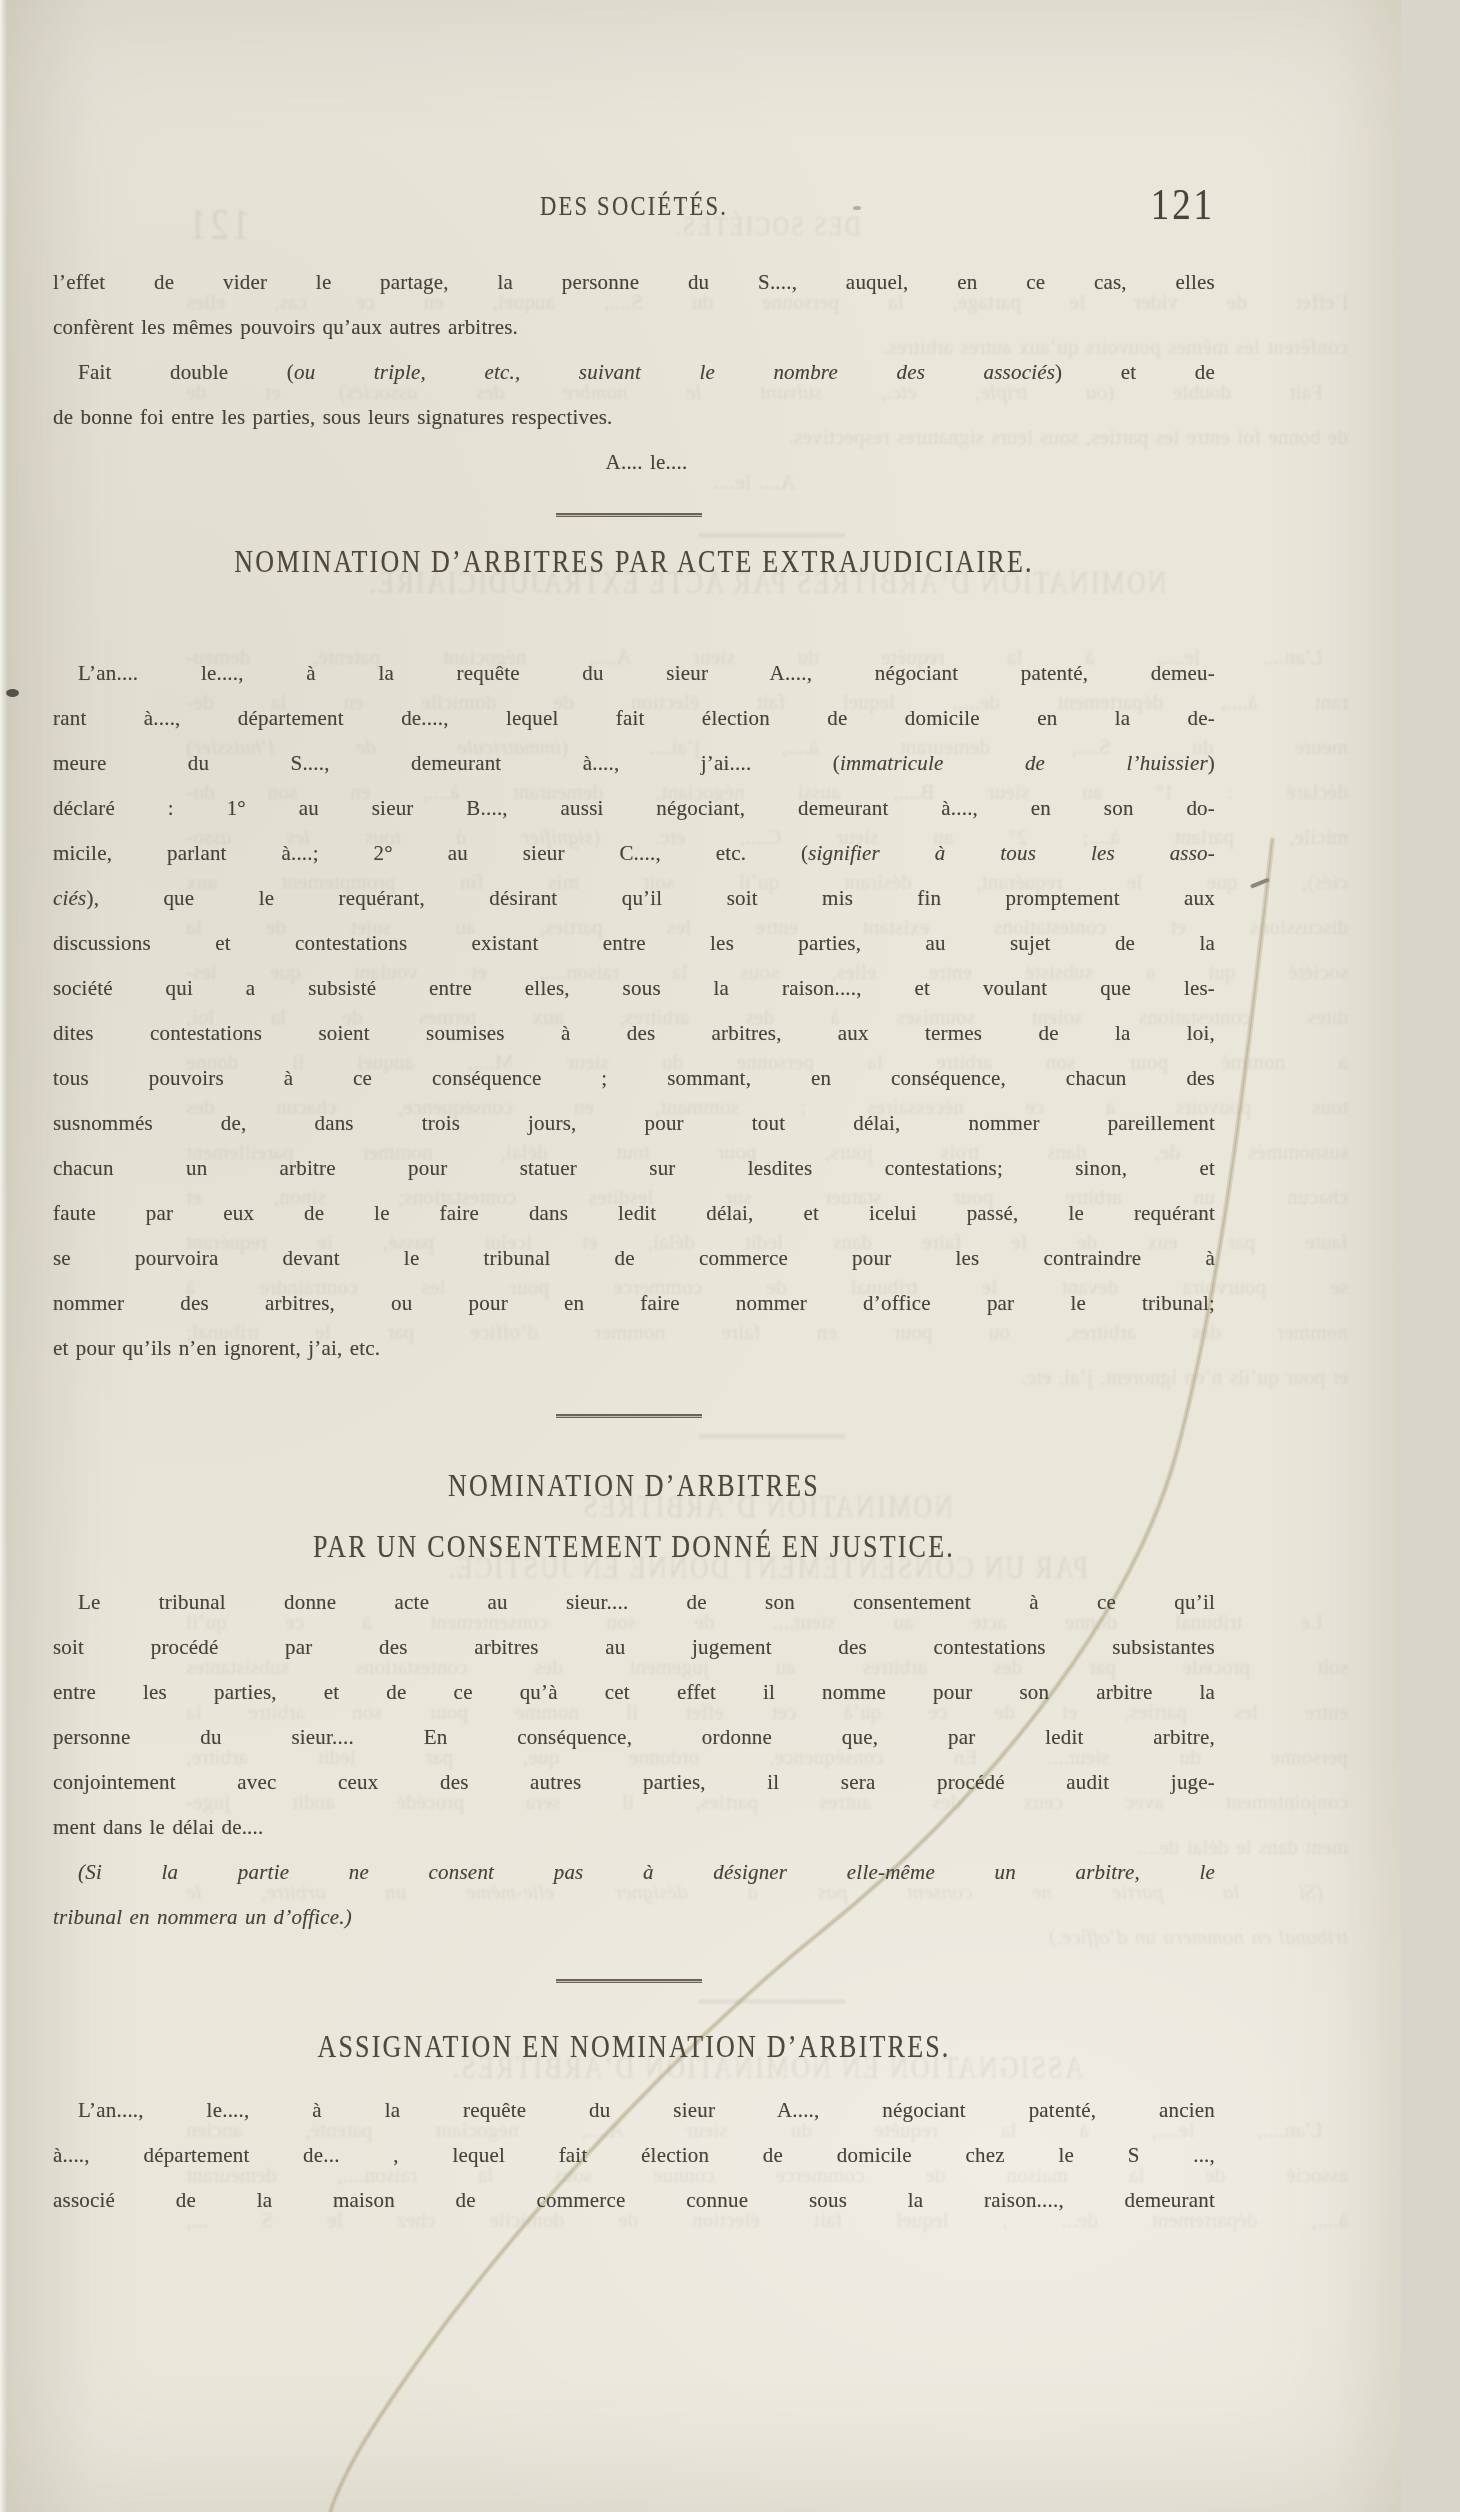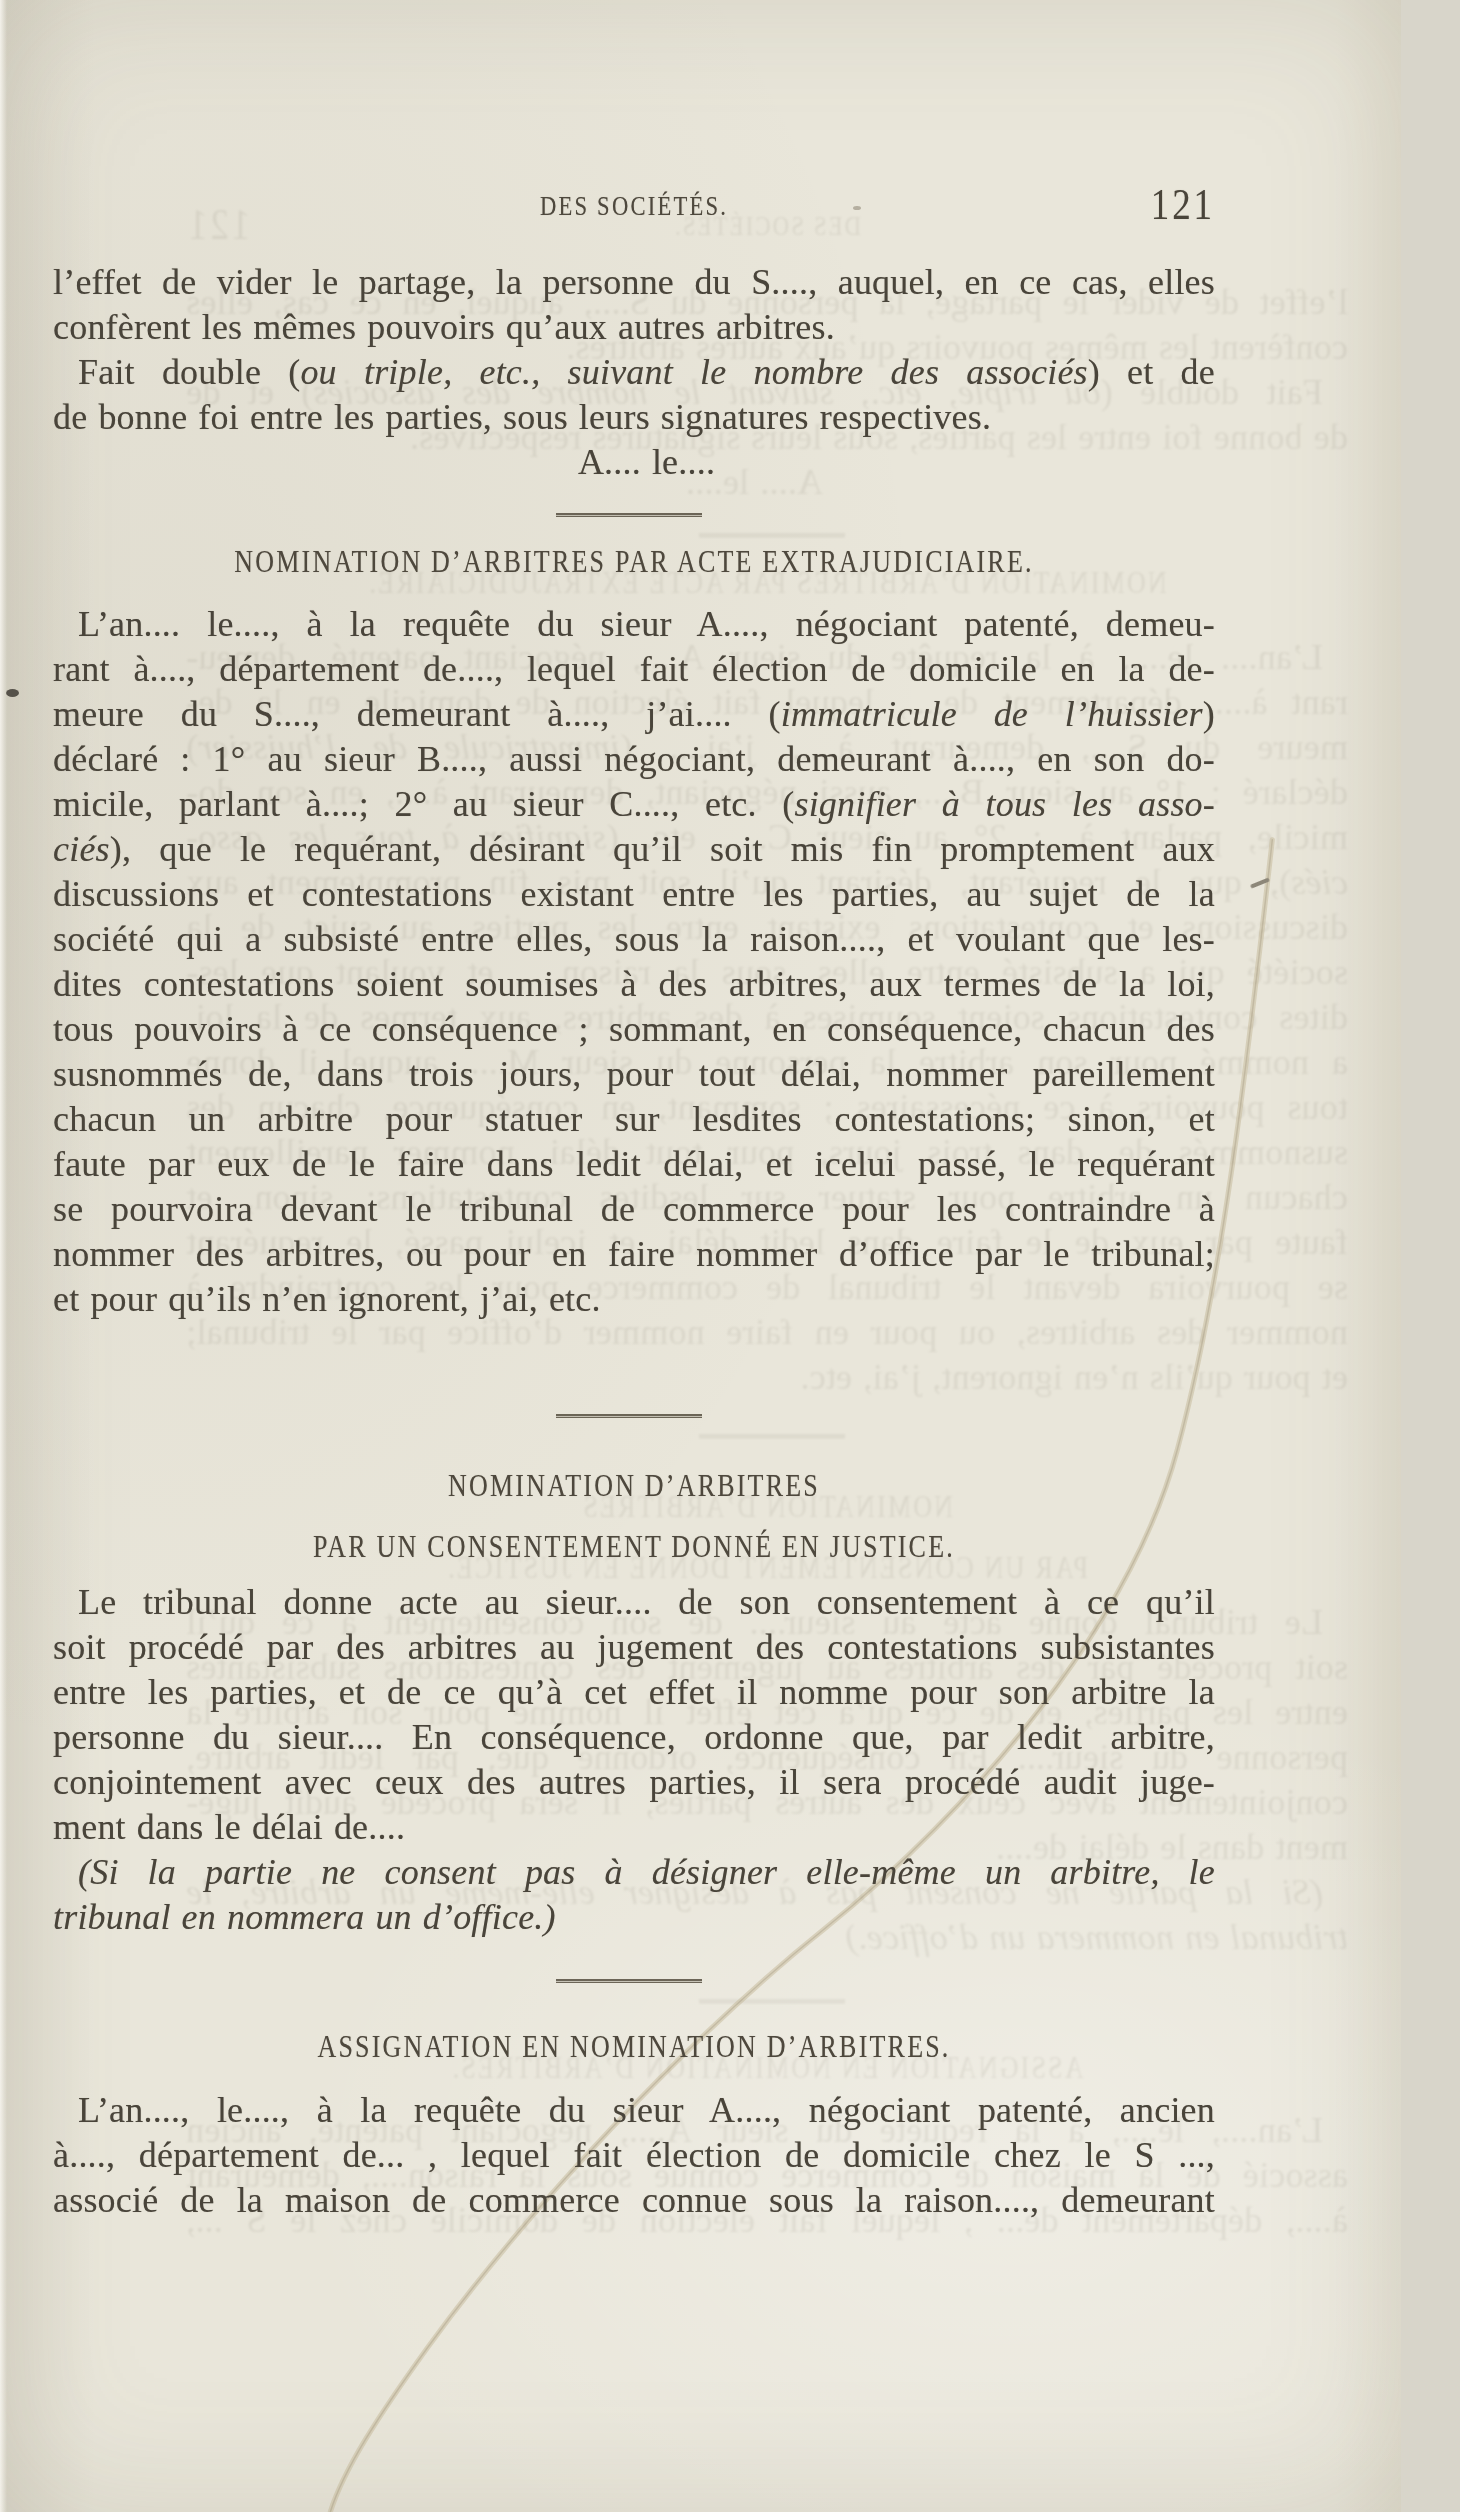--- a/index.html
+++ b/index.html
@@ -27,21 +27,21 @@
   .running-head{
     position:absolute;left:53px;top:188px;width:1162px;text-align:center;
     font-size:22.6px;letter-spacing:2.2px;line-height:29px;color:var(--heading_ink);
     transform:scaleY(1.22);transform-origin:50% 0;
   }
   .page-num{
     position:absolute;left:53px;top:181px;width:1162px;text-align:right;
     font-size:37px;line-height:39px;color:var(--ink);
     transform:scaleY(1.18);transform-origin:100% 0;letter-spacing:2.9px;
   }
-  .para{position:absolute;left:53px;width:1162px;font-size:36px;
+  .para{position:absolute;left:53px;width:1162px;font-size:21px;
     letter-spacing:0.2px;word-spacing:1.8px;font-family:Liberation Serif, serif;}
   .para .line{height:45px;line-height:45px;}
   .line.j{text-align:justify;text-align-last:justify;}
   .line.ind{padding-left:25px;text-align:center;}
   .it{font-style:italic;}
   .heading{position:absolute;left:53px;width:1162px;text-align:center;
     font-size:26px;letter-spacing:2.2px;color:var(--heading_ink);
     transform:scaleY(1.22);transform-origin:50% 0;}
   .heading .line{height:50px;line-height:50px;}
   .rule{position:absolute;left:556px;width:146px;height:4.4px;opacity:.85;
@@ -147,21 +147,21 @@
         <div class="line"><span>de bonne foi entre les parties, sous leurs signatures respectives.</span></div>
         <div class="line ind"><span>A.... le....</span></div>
       </div>
 
     <div class="rule" style="top:513px"></div>
 
     <div class="heading" style="top:532px">
         <div class="line"><span>NOMINATION D’ARBITRES PAR ACTE EXTRAJUDICIAIRE.</span></div>
       </div>
 
-    <div class="para" style="top:602px">
+    <div class="para" style="top:651px">
         <div class="line j ind"><span>L’an.... le...., à la requête du sieur A...., négociant patenté, demeu-</span></div>
         <div class="line j"><span>rant à...., département de...., lequel fait élection de domicile en la de-</span></div>
         <div class="line j"><span>meure du S...., demeurant à...., j’ai.... (</span><span class="it">immatricule de l’huissier</span><span>)</span></div>
         <div class="line j"><span>déclaré : 1° au sieur B...., aussi négociant, demeurant à...., en son do-</span></div>
         <div class="line j"><span>micile, parlant à....; 2° au sieur C...., etc. (</span><span class="it">signifier à tous les asso-</span></div>
         <div class="line j"><span class="it">ciés</span><span>), que le requérant, désirant qu’il soit mis fin promptement aux</span></div>
         <div class="line j"><span>discussions et contestations existant entre les parties, au sujet de la</span></div>
         <div class="line j"><span>société qui a subsisté entre elles, sous la raison...., et voulant que les-</span></div>
         <div class="line j"><span>dites contestations soient soumises à des arbitres, aux termes de la loi,</span></div>
         <div class="line j"><span>tous pouvoirs à ce conséquence ; sommant, en conséquence, chacun des</span></div>

